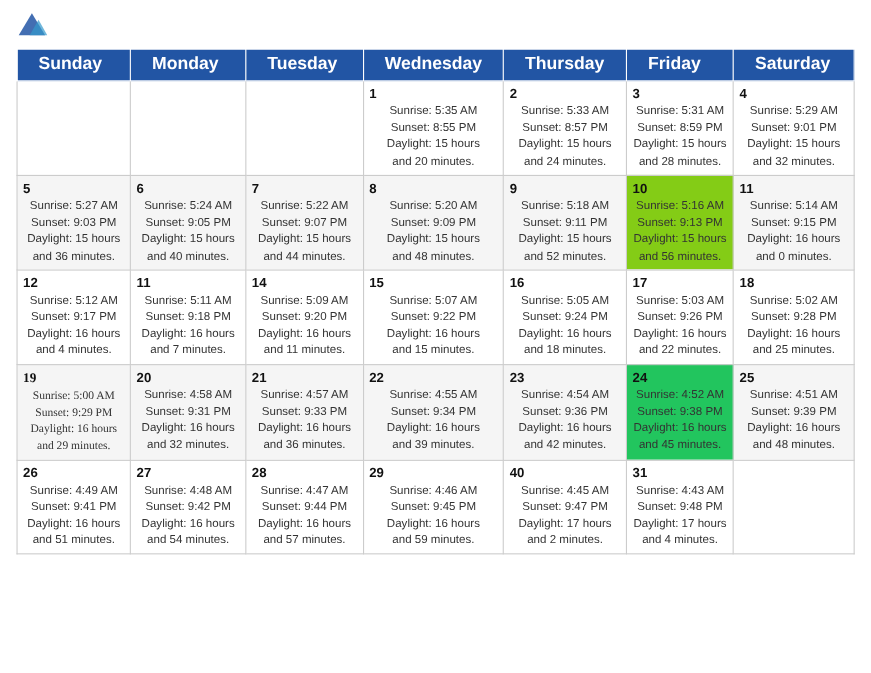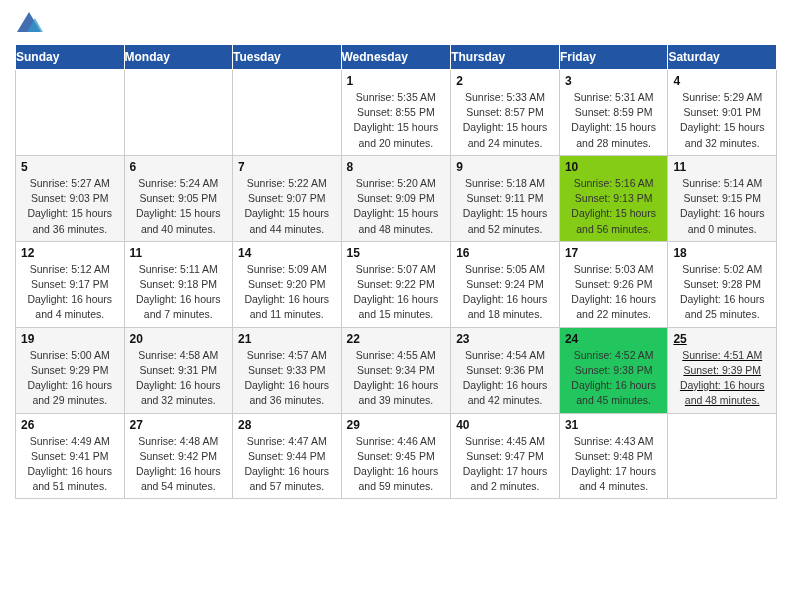--- a/index.html
+++ b/index.html
@@ -39,22 +39,22 @@
     }
     .calendar-table {
       width: 100%;
       border-collapse: collapse;
       font-size: 11px;
     }
     .calendar-table th {
       background: #2255a4;
       color: #fff;
       text-align: left;
-      padding: 5px 0;
-      font-size: 12px;
+      padding: 5px 19px;
+      font-size: 16px;
       font-weight: bold;
       border: 1px solid #fff;
       margin-top: 23px;
     }
     .calendar-table td {
       border: 1px solid #ccc;
       vertical-align: top;
       padding: 4px 5px;
       width: 113px;
       min-height: 80px;
@@ -188,21 +188,21 @@
         <td>
           <div class="day-number">17</div>
           <div class="day-info">Sunrise: 5:03 AM<br>Sunset: 9:26 PM<br>Daylight: 16 hours<br>and 22 minutes.</div>
         </td>
         <td>
           <div class="day-number">18</div>
           <div class="day-info">Sunrise: 5:02 AM<br>Sunset: 9:28 PM<br>Daylight: 16 hours<br>and 25 minutes.</div>
         </td>
       </tr>
       <tr>
-        <td style="background: rgb(245, 245, 245);">
+        <td style="background: rgb(245, 245, 245); font-family: Liberation Serif, serif;">
           <div class="day-number">19</div>
           <div class="day-info">Sunrise: 5:00 AM<br>Sunset: 9:29 PM<br>Daylight: 16 hours<br>and 29 minutes.</div>
         </td>
         <td style="background: rgb(245, 245, 245);">
           <div class="day-number">20</div>
           <div class="day-info">Sunrise: 4:58 AM<br>Sunset: 9:31 PM<br>Daylight: 16 hours<br>and 32 minutes.</div>
         </td>
         <td style="background: rgb(245, 245, 245);">
           <div class="day-number">21</div>
           <div class="day-info">Sunrise: 4:57 AM<br>Sunset: 9:33 PM<br>Daylight: 16 hours<br>and 36 minutes.</div>
@@ -212,21 +212,21 @@
           <div class="day-info">Sunrise: 4:55 AM<br>Sunset: 9:34 PM<br>Daylight: 16 hours<br>and 39 minutes.</div>
         </td>
         <td style="background: rgb(245, 245, 245);">
           <div class="day-number">23</div>
           <div class="day-info">Sunrise: 4:54 AM<br>Sunset: 9:36 PM<br>Daylight: 16 hours<br>and 42 minutes.</div>
         </td>
         <td style="background: #22c55e;">
           <div class="day-number">24</div>
           <div class="day-info">Sunrise: 4:52 AM<br>Sunset: 9:38 PM<br>Daylight: 16 hours<br>and 45 minutes.</div>
         </td>
-        <td style="background: rgb(245, 245, 245); text-decoration: underline;">
+        <td style="background: rgb(245, 245, 245);">
           <div class="day-number">25</div>
           <div class="day-info">Sunrise: 4:51 AM<br>Sunset: 9:39 PM<br>Daylight: 16 hours<br>and 48 minutes.</div>
         </td>
       </tr>
       <tr>
         <td>
           <div class="day-number">26</div>
           <div class="day-info">Sunrise: 4:49 AM<br>Sunset: 9:41 PM<br>Daylight: 16 hours<br>and 51 minutes.</div>
         </td>
         <td>

